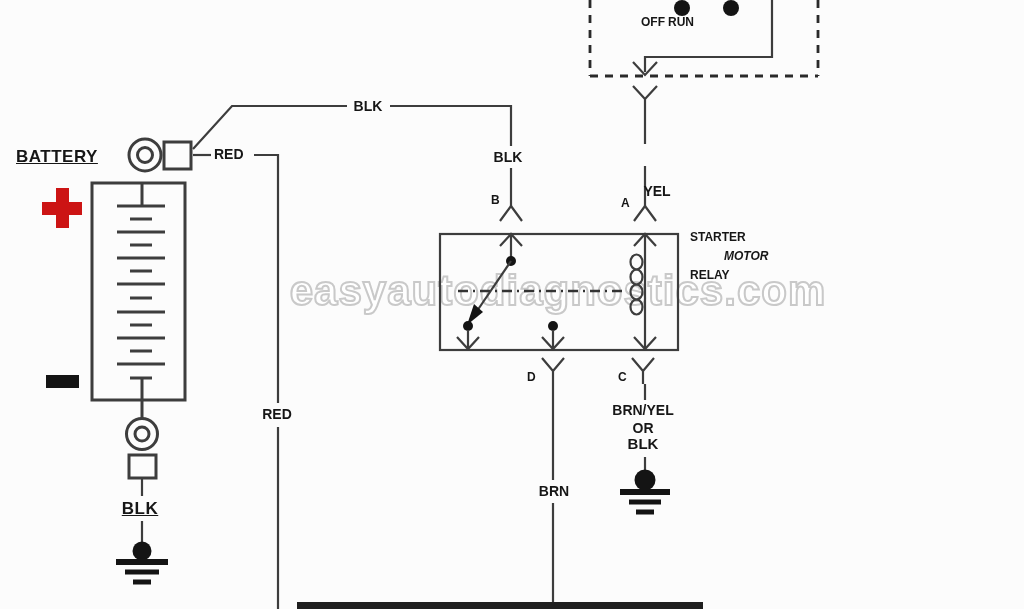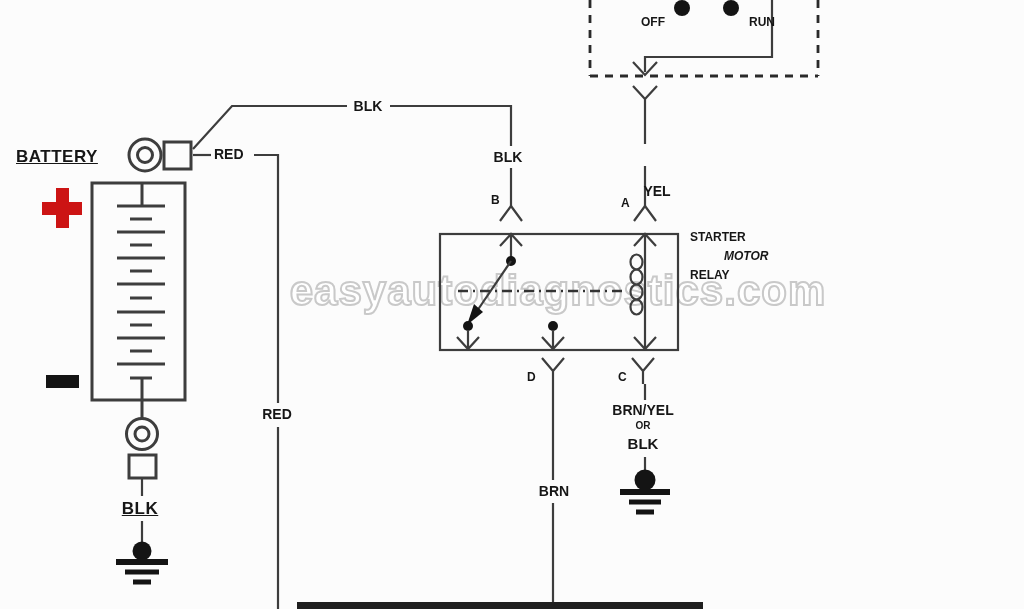--- a/index.html
+++ b/index.html
@@ -25,21 +25,21 @@
   .wm{
     fill:#ffffff; fill-opacity:0.8; stroke:var(--watermark-outline); stroke-width:2;
     font-family:"Liberation Sans", sans-serif; font-weight:bold; font-size:42px;
     letter-spacing:1px;
   }
   .lbl{
     position:absolute; line-height:1; font-weight:bold; font-size:14px;
     color:var(--ink); white-space:nowrap;
   }
   .ctr{transform:translateX(-50%);text-align:center;}
-  .sz13{font-size:10px;} .sz15{font-size:15px;} .sz16{font-size:12px;}
+  .sz13{font-size:14px;} .sz15{font-size:15px;} .sz16{font-size:12px;}
   .sz17{font-size:17px; letter-spacing:0.5px;text-decoration:underline;}
 </style>
 </head>
 <body>
 
 <div class="canvas">
 
   <svg width="1024" height="609" viewBox="0 0 1024 609">
 
     <text class="wm" x="558" y="305" text-anchor="middle">easyautodiagnostics.com</text>
@@ -146,21 +146,21 @@
         <path class="gbar1" d="M116,562 H168"></path>
         <path class="gbar2" d="M125,572 H159"></path>
         <path class="gbar2" d="M133,582 H151"></path>
       </g>
     </g>
 
     <rect x="297" y="602" width="406" height="7" fill="var(--band)"></rect>
   </svg>
 
   <div class="lbl sz16" style="left:641px;top:16px;">OFF</div>
-  <div class="lbl sz16" style="left:749px;top:16px;">RUN</div>
+  <div class="lbl sz16" style="left:668px;top:16px;">RUN</div>
 
   <div class="lbl sz17" style="left:16px;top:148px;">BATTERY</div>
 
   <div class="lbl" style="left:214px;top:147px;">RED</div>
   <div class="lbl ctr" style="left:368px;top:99px;">BLK</div>
   <div class="lbl ctr" style="left:508px;top:150px;">BLK</div>
   <div class="lbl ctr" style="left:657px;top:148px;margin-top:36px;">YEL</div>
 
   <div class="lbl sz16" style="left:491px;top:194px;">B</div>
   <div class="lbl sz16" style="left:621px;top:197px;">A</div>

